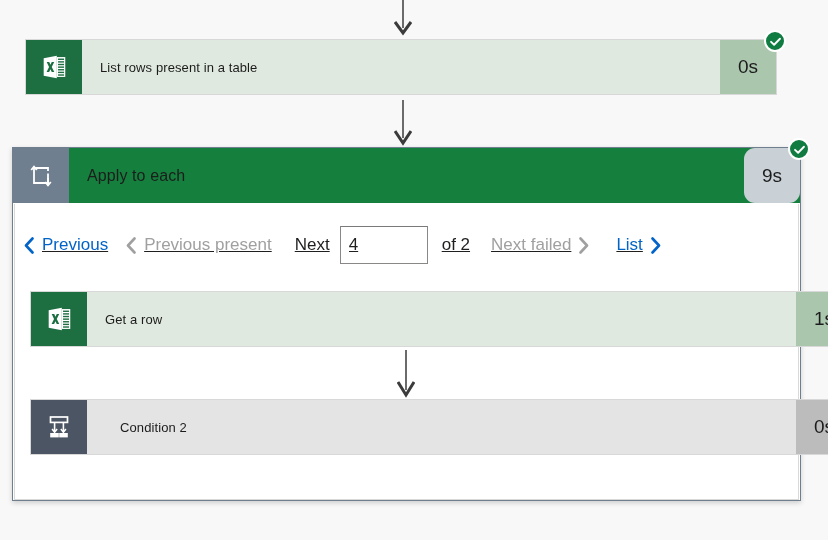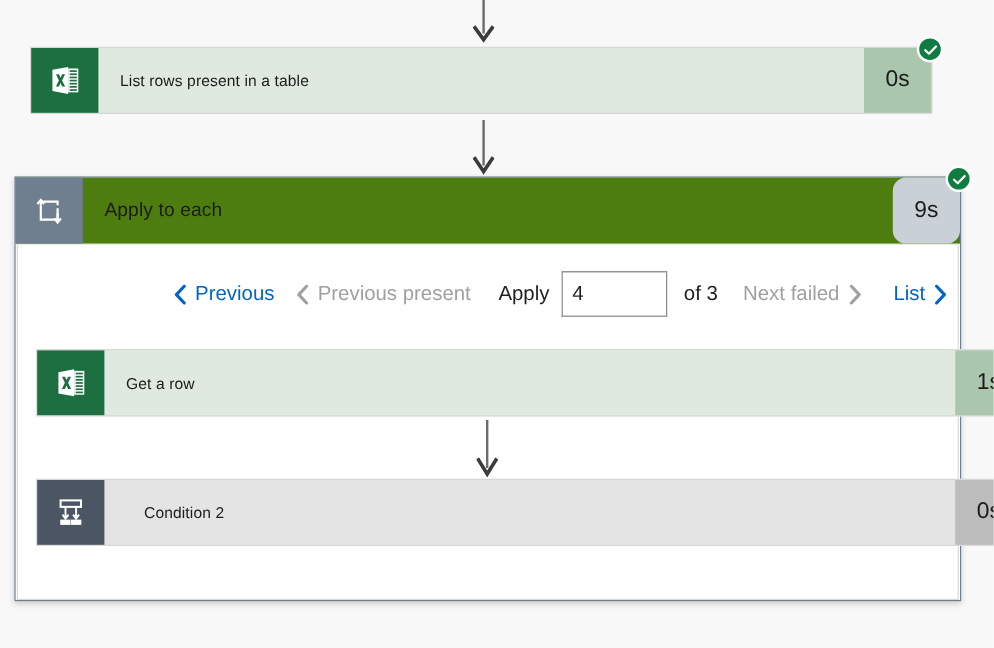--- a/index.html
+++ b/index.html
@@ -100,21 +100,21 @@
     height: 354px;
     border: 1px solid #6f7f8f;
     background: #ffffff;
     box-shadow: 0 2px 5px rgba(0,0,0,.17);
   }
   .scope-header {
     position: relative;
     display: flex;
     align-items: stretch;
     height: 56px;
-    background: #4d7c0f;
+    background: #15803d;
     border-bottom: 1px solid #ffffff;
   }
   .scope-header .card-icon { background: #6f7f8f; }
   .scope-header .card-duration { background: #c9d0d6; border-radius: 11px; }
   .scope-header .card-title { font-size: 16px; }
   .scope-body {
     position: relative;
     height: 296px;
     background: #ffffff;
     border: 1px solid #d9d9d9;
@@ -124,23 +124,24 @@
 
   
   .pager {
     position: absolute;
     left: 0;
     right: 0;
     top: 19px;
     height: 44px;
     display: flex;
     align-items: center;
-    justify-content: flex-end;
+    justify-content: flex-start;
     gap: 0;
     font-size: 17px;
+    text-decoration: underline;
   }
   .pager-link {
     display: inline-flex;
     align-items: center;
     gap: 7px;
     padding: 0 9px;
     cursor: pointer;
     white-space: nowrap;
   }
   .pager-link.enabled { color: #0264c8; }
@@ -252,25 +253,25 @@
 
       <span class="pager-link disabled">
         <span>
           <svg width="11" height="17" viewBox="0 0 11 17">
             <polyline points="8.5,1.5 2,8.5 8.5,15.5" fill="none" stroke="#a0a0a0" stroke-width="2.6" stroke-linecap="round" stroke-linejoin="round"></polyline>
           </svg>
         </span>
         <span>Previous present</span>
       </span>
 
-      <span class="pager-label">Apply</span>
+      <span class="pager-label">Next</span>
 
       <input class="pager-input" type="text" value="4" style="">
 
-      <span class="pager-of">of 3</span>
+      <span class="pager-of">of 2</span>
 
       <span class="pager-link disabled">
         <span>Next failed</span>
         <span>
           <svg width="11" height="17" viewBox="0 0 11 17">
             <polyline points="2.5,1.5 9,8.5 2.5,15.5" fill="none" stroke="#a0a0a0" stroke-width="2.6" stroke-linecap="round" stroke-linejoin="round"></polyline>
           </svg>
         </span>
       </span>
 

